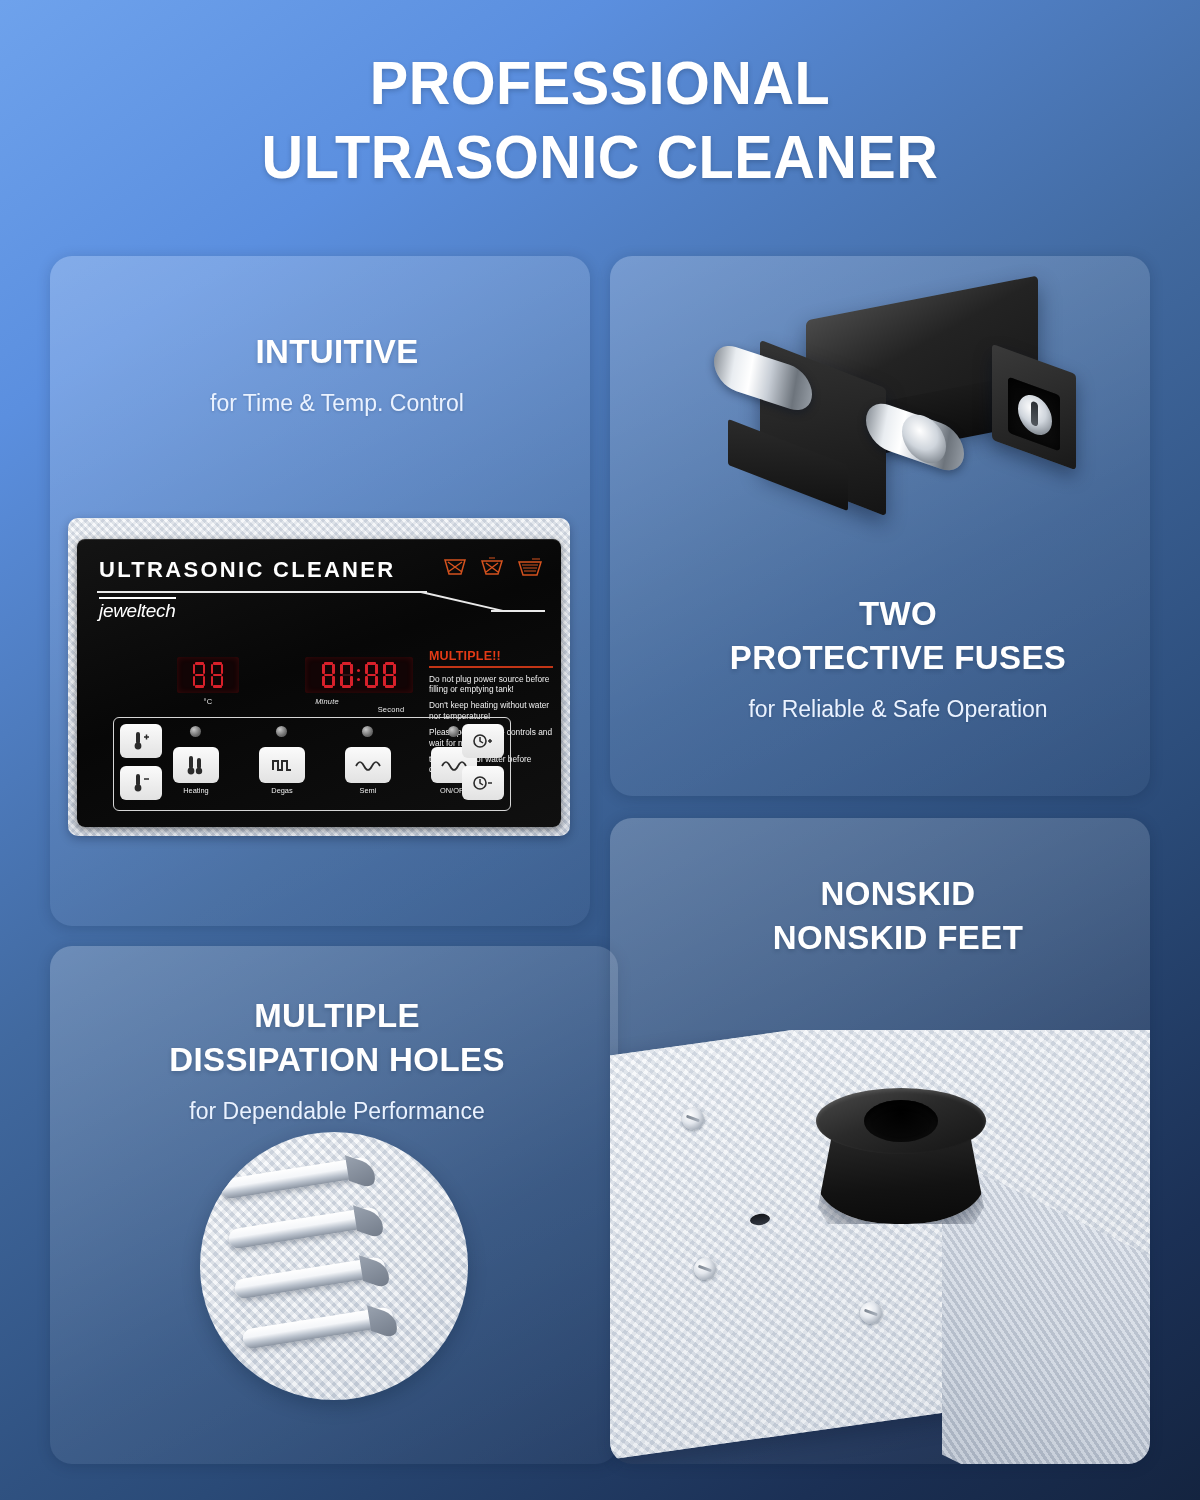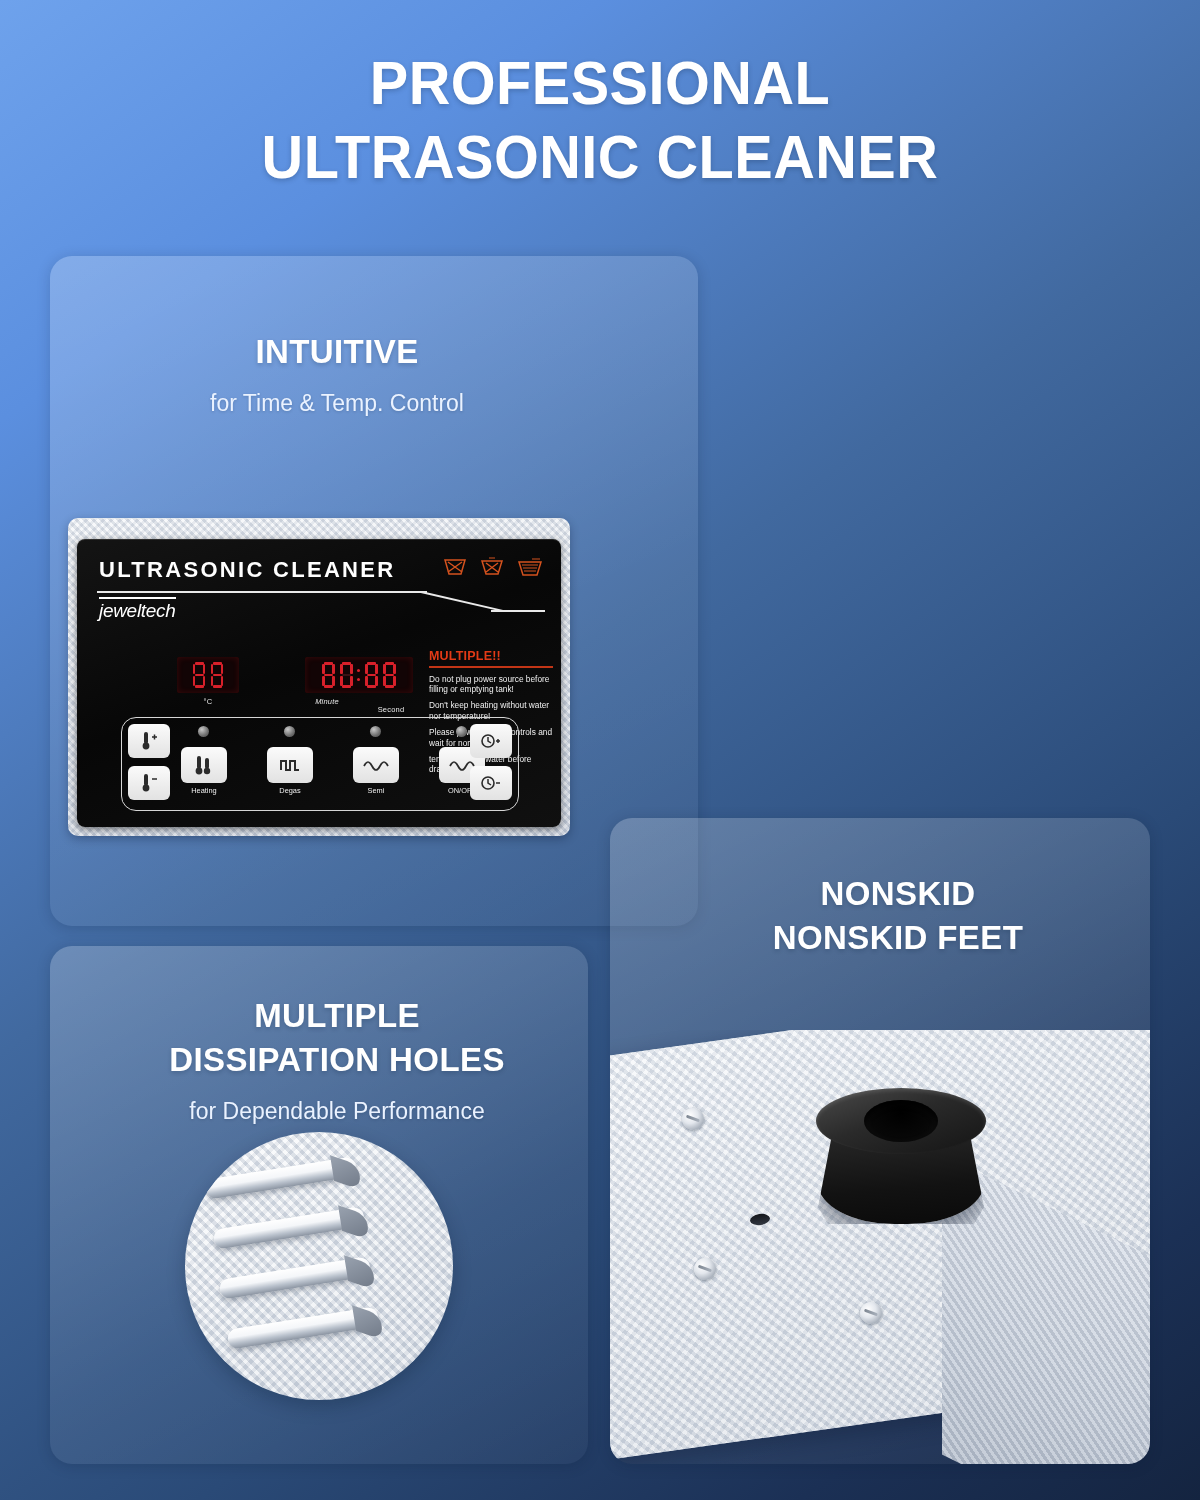--- a/index.html
+++ b/index.html
@@ -19,23 +19,23 @@
   }
 
   
   .grid{position:absolute;left:50px;top:256px;width:1100px;height:1208px;}
   .card{
     position:absolute;border-radius:22px;
     background:linear-gradient(155deg,rgba(255,255,255,.22),rgba(255,255,255,.07) 60%,rgba(255,255,255,.03));
     box-shadow:0 2px 14px rgba(8,22,45,.18);
     overflow:hidden;
   }
-  .card.c1{left:0;top:0;width:648px;height:670px;}
+  .card.c1{left:0;top:0;width:540px;height:670px;}
   .card.c2{left:560px;top:0;width:540px;height:540px;}
-  .card.c3{left:0;top:690px;width:538px;height:518px;}
+  .card.c3{left:0;top:690px;width:538px;height:518px;padding-left:30px;}
   .card.c4{left:560px;top:562px;width:540px;height:646px;}
 
   .txtblock{text-align:center;padding:0 18px;}
   .hl{color:#ffffff;font-weight:bold;font-size:33px;line-height:44px;letter-spacing:.4px;
       text-shadow:0 2px 4px rgba(10,30,60,.22);}
   .sub{color:#eaf2ff;font-size:23px;line-height:32px;font-weight:normal;margin-top:13px;
        text-shadow:0 1px 3px rgba(10,30,60,.2);}
 
   
   .cp-wrap{position:absolute;left:18px;top:262px;width:502px;height:318px;}
@@ -91,22 +91,22 @@
   .ledlab.m{left:224px;top:158px;width:52px;font-style:italic;}
   .ledlab.s{left:288px;top:166px;width:52px;}
 
   
   .warn{position:absolute;left:352px;top:110px;width:124px;}
   .warn-h{color:#e23a16;font-weight:bold;font-size:12.5px;letter-spacing:.2px;}
   .warn-hr{height:1.6px;background:#c23516;margin:3px 0 6px 0;}
   .warn p{margin:0 0 6px 0;color:#f0f0f0;font-size:8.3px;line-height:10.4px;}
 
   
-  .btnbar{position:absolute;left:44px;top:178px;width:396px;height:92px;
-          border:1.6px solid #d6d6d6;border-radius:15px;}
+  .btnbar{position:absolute;left:36px;top:178px;width:396px;height:92px;
+          border:1.6px solid #d6d6d6;border-radius:6px;}
   .kbig{position:absolute;width:42px;height:34px;border-radius:6px;
         background:linear-gradient(180deg,#fbfbfb,#e2e2e2);display:flex;align-items:center;justify-content:center;}
   .kmid{position:absolute;top:29px;width:46px;height:36px;border-radius:6px;
         background:linear-gradient(180deg,#fbfbfb,#e2e2e2);display:flex;align-items:center;justify-content:center;}
   .klab{position:absolute;top:68px;width:64px;text-align:center;color:#ededed;font-size:7.4px;}
   .lamp{position:absolute;top:8px;width:11px;height:11px;border-radius:50%;
         background:radial-gradient(circle at 35% 32%,#c9c9c9,#6e6e6e 60%,#444);}
 
   
   .fuse-stage{position:absolute;left:0;top:0;width:540px;height:330px;}
@@ -383,20 +383,38 @@
                 <path d="M7 5 v4 l3 2" stroke="#2b2b2b" stroke-width="1.5" fill="none"></path>
                 <path d="M15 9 h4" stroke="#2b2b2b" stroke-width="1.5"></path>
               </svg>
           </div>
         </div>
 
       </div>
     </div>
   </div>
 
+  <div class="card c2">
+    <div class="fuse-stage">
+      <div class="f-body"></div>
+      <div class="f-cap"></div>
+      <div class="f-hole"></div>
+      <div class="f-plate"></div>
+      <div class="f-foot"></div>
+      <div class="chrome fuse1"></div>
+      <div class="chrome fuse2"></div>
+      <div class="fuse-end fe1"></div>
+      <div class="fuse-end fe2"></div>
+    </div>
+    <div class="txtblock" style="position:absolute;left:0;top:336px;width:540px;">
+      <div class="hl">TWO</div>
+      <div class="hl">PROTECTIVE FUSES</div>
+      <div class="sub">for Reliable &amp; Safe Operation</div>
+    </div>
+  </div>
 
   <div class="card c3">
     <div class="txtblock" style="position:absolute;left:0;top:48px;width:538px;">
       <div class="hl">MULTIPLE</div>
       <div class="hl">DISSIPATION HOLES</div>
       <div class="sub">for Dependable Performance</div>
     </div>
     <div class="holes-wrap">
       <div class="holes-circ">
         <div class="louv lv1"></div>

